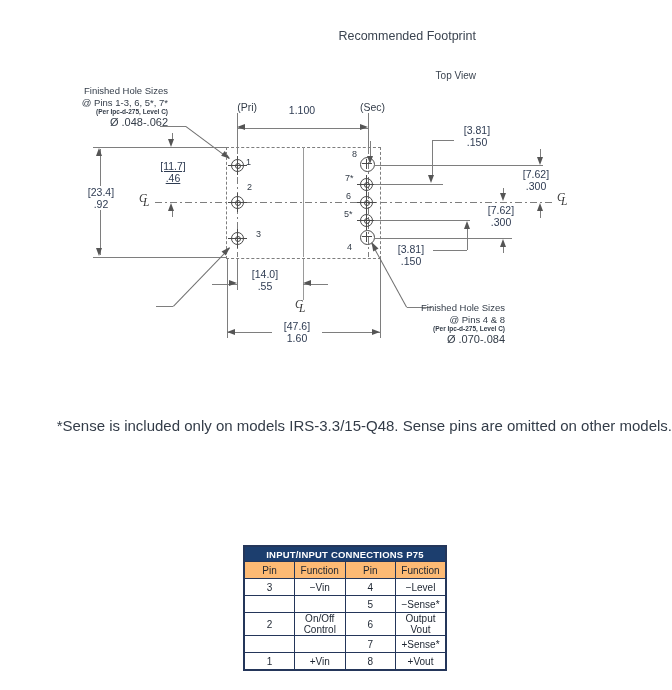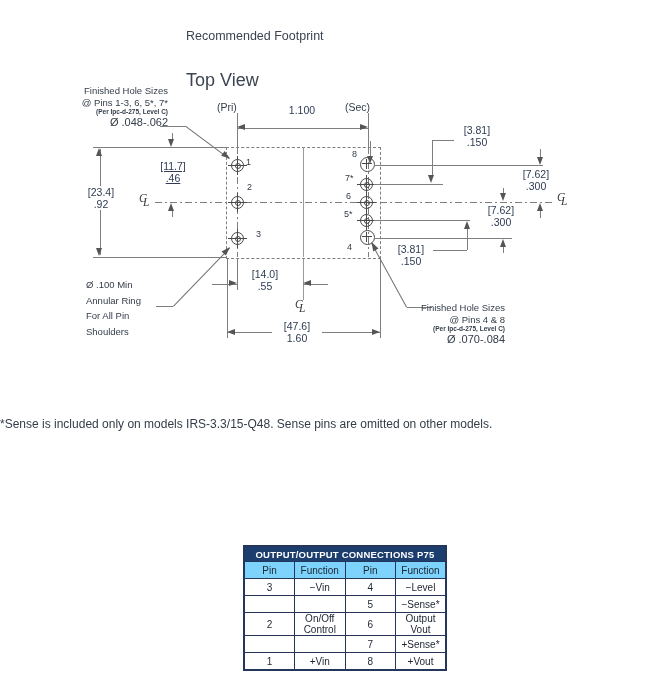--- a/index.html
+++ b/index.html
@@ -1,19 +1,19 @@
 <!DOCTYPE html>
 <html><head>
 <meta charset="utf-8">
 <style>
   html,body{margin:0;padding:0;background:#fff;}
   .sheet{position:relative;width:672px;height:690px;background:#fff;overflow:hidden;
          font-family:"Liberation Sans",sans-serif;color:#333c48;}
   .txt{position:absolute;white-space:nowrap;}
-  .ctr{text-align:left;}
+  .ctr{text-align:right;}
   .rgt{text-align:right;}
   
   .hl{position:absolute;height:1px;background:#7e7e7e;}
   .vl{position:absolute;width:1px;background:#7e7e7e;}
   .thin{background:#9a9a9a;}
   .dd-h{position:absolute;height:1px;background:repeating-linear-gradient(90deg,#7e7e7e 0 7px,transparent 7px 10px,#7e7e7e 10px 12px,transparent 12px 15px);}
   .dd-v{position:absolute;width:1px;background:repeating-linear-gradient(180deg,#7e7e7e 0 7px,transparent 7px 10px,#7e7e7e 10px 12px,transparent 12px 15px);}
   .body-rect{position:absolute;border:1px dashed #7e7e7e;}
   .dline{position:absolute;height:1px;background:#6f6f6f;transform-origin:0 0;}
   .dline .tipR{position:absolute;right:-1px;top:-3px;width:0;height:0;
@@ -44,33 +44,33 @@
   .dim{position:absolute;text-align:center;font-size:10.5px;line-height:12px;color:#2e3b52;}
   .dim.bg{background:#fff;}
   
   .note-s{font-size:9.5px;line-height:11.5px;}
   .note-xs{font-size:6.5px;font-weight:bold;line-height:8px;}
   .note-d{font-size:11px;line-height:13px;}
   
   table.io{border-collapse:collapse;table-layout:fixed;font-size:10px;color:#1c2430;}
   table.io td,table.io th{border:1px solid #24365a;text-align:center;padding:0;height:16px;overflow:hidden;}
   table.io .hdr{background:#1c3e6e;color:#ffffff;font-weight:bold;font-size:9.5px;height:14px;letter-spacing:.2px;}
-  table.io .sub{background:#7dd3fc;}
+  table.io .sub{background:#fdba74;}
   table.io{border:2px solid #24365a;}
   td.sep{border-left:2px solid #24365a;}
 </style>
 </head>
 <body>
 
 <div class="sheet">
 
   <div class="txt ctr" style="left:186px;top:29px;width:290px;font-size:12.5px;line-height:15px;color:#3b4450;">
     <div>Recommended Footprint</div>
   </div>
-  <div class="txt ctr" style="left:186px;top:70px;width:290px;font-size:18px;color:#3b4450;">Top View</div>
+  <div class="txt ctr" style="left:186px;top:70px;width:290px;font-size:10px;color:#3b4450;">Top View</div>
 
   <div class="txt rgt" style="left:56px;top:85px;width:112px;">
     <div class="note-s">Finished Hole Sizes</div>
     <div class="note-s">@ Pins 1-3, 6, 5*, 7*</div>
     <div class="note-xs">(Per Ipc-d-275, Level C)</div>
     <div class="note-d">Ø .048-.062</div>
   </div>
   <div class="hl" style="left:160px;top:126px;width:26px;"></div>
   <div class="dline" style="left:186px;top:126px;width:54px;transform:rotate(36.6deg);">
       <i class="tipR"></i>
@@ -231,48 +231,42 @@
     <s class="l2" style="text-decoration:none">L</s>
   </div>
   <div class="hl" style="left:227px;top:332px;width:153px;"></div>
   <div class="ar left" style="left:227px;top:329px;"></div>
   <div class="ar right" style="left:372px;top:329px;"></div>
   <div class="dim bg" style="left:272px;top:320px;width:50px;">
     <div>[47.6]</div>
     <div>1.60</div>
   </div>
 
-  <div class="txt ctr" style="left:86px;top:277px;width:86px;font-size:9.5px;line-height:15.5px;">
-    <div>Ø .100 Min</div>
-    <div>Annular Ring</div>
-    <div>For All Pin</div>
-    <div>Shoulders</div>
-  </div>
   <div class="hl" style="left:156px;top:306px;width:17px;"></div>
   <div class="dline" style="left:173px;top:306px;width:81px;transform:rotate(-46deg);">
       <i class="tipR"></i>
     </div>
 
   <div class="dline" style="left:372px;top:243px;width:73px;transform:rotate(61.3deg);">
       <i class="tipL"></i>
     </div>
   <div class="hl" style="left:407px;top:307px;width:25px;"></div>
   <div class="txt rgt" style="left:400px;top:302px;width:105px;">
     <div class="note-s">Finished Hole Sizes</div>
     <div class="note-s">@ Pins 4 &amp; 8</div>
     <div class="note-xs">(Per Ipc-d-275, Level C)</div>
     <div class="note-d">Ø .070-.084</div>
   </div>
 
-  <div class="txt ctr" style="left:0;top:417px;width:672px;font-size:12px;color:#333c48;">*Sense is included only on models IRS-3.3/15-Q48. Sense pins are omitted on other models.</div>
+  <div class="txt ctr" style="left:0;top:417px;width:672px;font-size:15px;color:#333c48;">*Sense is included only on models IRS-3.3/15-Q48. Sense pins are omitted on other models.</div>
 
   <table class="io" style="position:absolute;left:243px;top:545px;width:204px;">
     <tbody>
         <tr>
-      <td class="hdr" colspan="4">OUTPUT/OUTPUT CONNECTIONS P75</td>
+      <td class="hdr" colspan="4">INPUT/INPUT CONNECTIONS P75</td>
     </tr>
     <tr class="sub">
       <td style="width:26px;">Pin</td>
       <td style="width:73px;">Function</td>
       <td class="sep" style="width:21px;">Pin</td>
       <td style="width:84px;">Function</td>
     </tr>
     <tr>
       <td>3</td>
       <td>−Vin</td>

